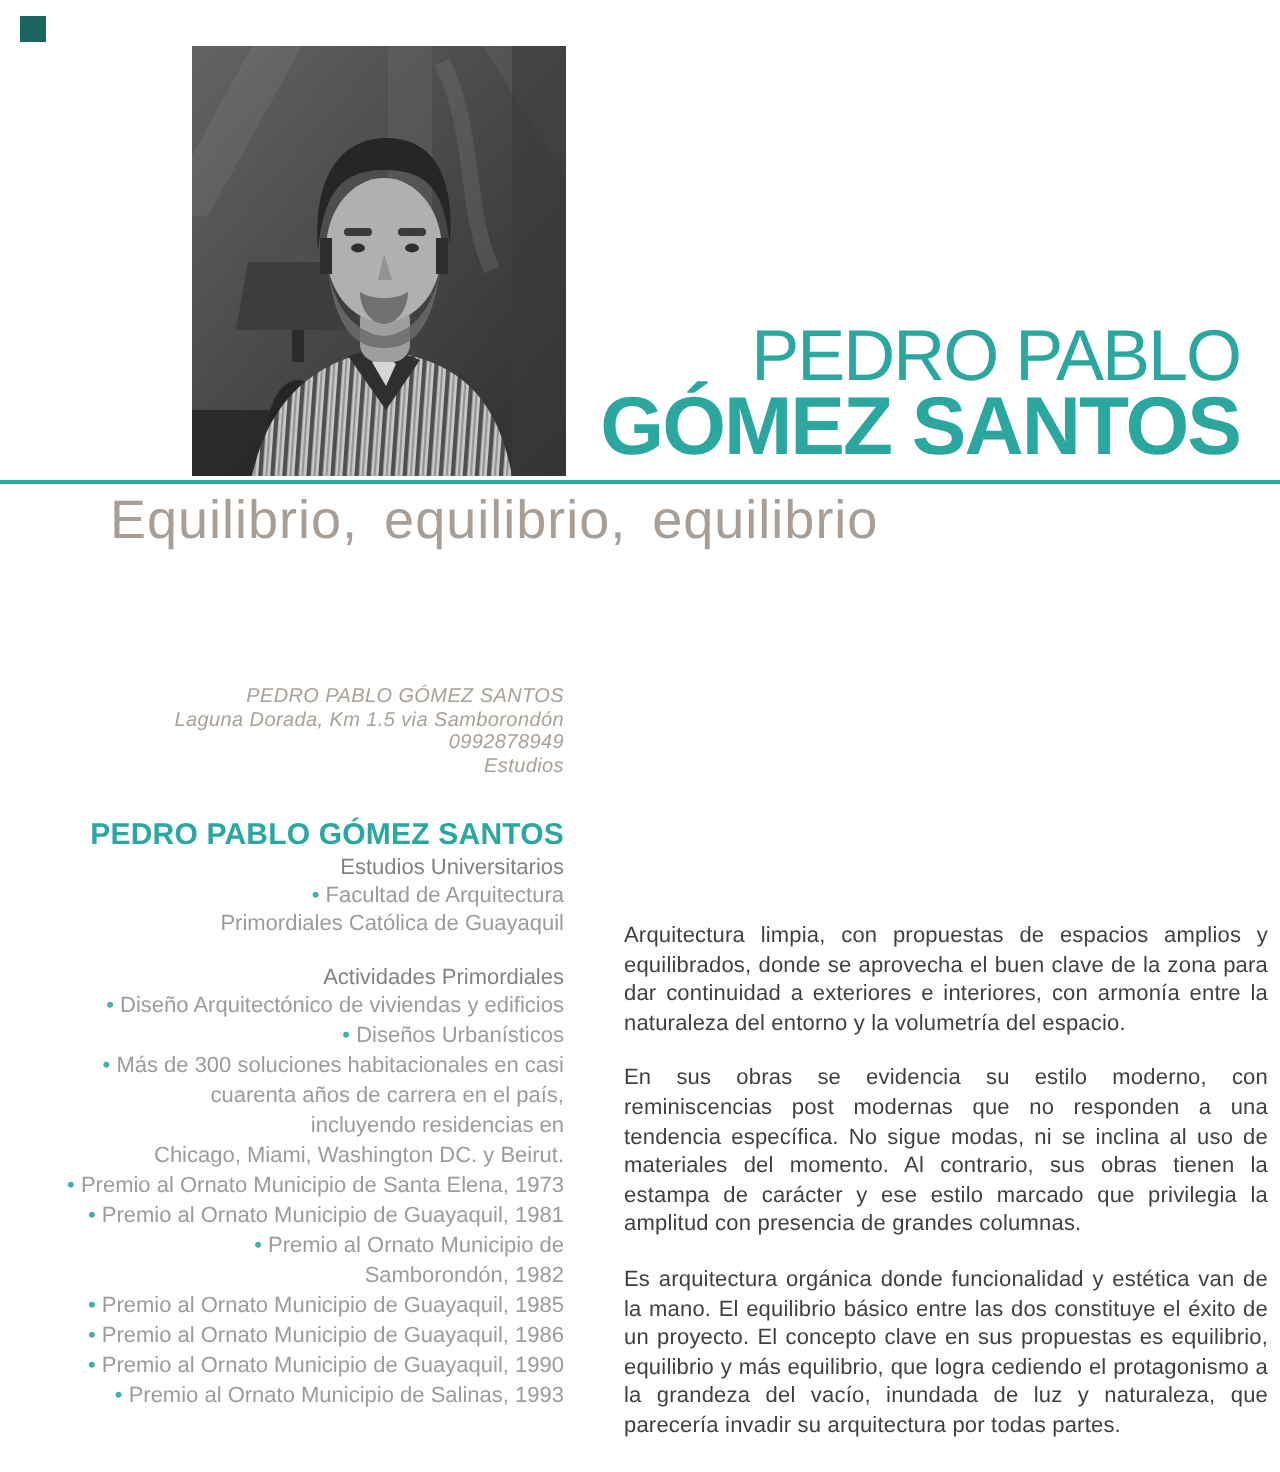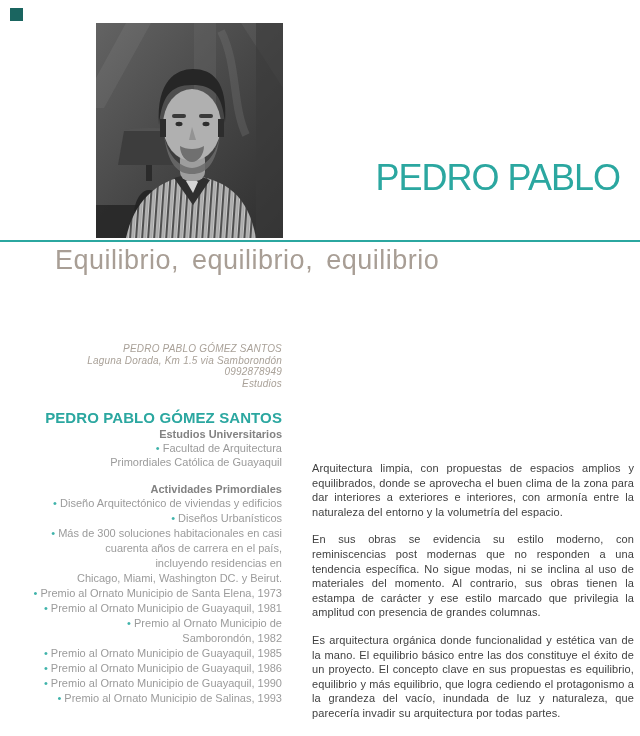--- a/index.html
+++ b/index.html
@@ -11,21 +11,21 @@
   .corner-square{position:absolute;left:10px;top:8px;width:13px;height:13px;background:#1A6560;}
   .photo{position:absolute;left:96px;top:23px;width:187px;height:215px;display:block;}
   .name-block{position:absolute;right:20px;top:160px;text-align:right;color:#2BA7A0;letter-spacing:-1px;}
   .name-first{font-size:36px;font-weight:400;line-height:35px;white-space:nowrap;}
   .name-last{font-size:41px;font-weight:700;line-height:37px;white-space:nowrap;}
   .rule{position:absolute;left:0;top:240px;width:640px;height:2px;background:#2BA7A0;}
   .tagline{position:absolute;left:32px;top:245px;font-size:27px;font-weight:400;color:#A89E95;word-spacing:5px;letter-spacing:0.5px;white-space:nowrap;margin-left:23px;}
   .contact{position:absolute;left:20px;top:343px;width:262px;text-align:right;font-style:italic;font-size:10px;line-height:11.6px;color:#A9A198;letter-spacing:0.2px;}
   .left-col{position:absolute;left:20px;top:409px;width:262px;text-align:right;}
   .profile-name{color:#2BA7A0;font-size:15px;font-weight:bold;line-height:18px;letter-spacing:0.1px;}
-  .sec-title{color:#828282;font-weight:bold;font-size:11px;line-height:14px;}
+  .sec-title{color:#828282;font-weight:normal;font-size:11px;line-height:14px;}
   .edu-list div{font-size:11px;line-height:14px;color:#9B9B9B;}
   .left-gap{height:13px;}
   .act-list div{font-size:11px;line-height:15px;color:#9B9B9B;text-align:right;}
   .bullet{color:#3FB3AA;}
   .article{position:absolute;left:312px;top:461px;width:322px;}
   .article p{margin:0 0 13px 0;font-size:11px;line-height:14.6px;color:#3F3F3F;text-align:justify;letter-spacing:0.1px;}
 </style>
 </head>
 <body>
 
@@ -69,20 +69,21 @@
     <rect x="103" y="91" width="14" height="4" rx="2" fill="#3a3a3a"></rect>
     <ellipse cx="83" cy="101" rx="3.5" ry="2.2" fill="#2e2e2e"></ellipse>
     <ellipse cx="110" cy="101" rx="3.5" ry="2.2" fill="#2e2e2e"></ellipse>
     <path d="M96,104 L93,117 L100,117 Z" fill="#939393"></path>
     <path d="M68,112 C72,134 84,144 96,145 C108,144 120,134 124,112 C120,142 110,151 96,151 C82,151 72,142 68,112 Z" fill="#6b6b6b" opacity="0.85"></path>
     <path d="M84,123 C90,127 102,127 108,123 C108,132 102,139 96,139 C90,139 84,132 84,123 Z" fill="#707070"></path>
   </svg>
 
   <div class="name-block">
     <div class="name-first">PEDRO PABLO</div>
+    <div class="name-last">GÓMEZ SANTOS</div>
   </div>
 
   <div class="rule"></div>
 
   <div class="tagline">Equilibrio, equilibrio, equilibrio</div>
 
   <div class="contact">
       <div>PEDRO PABLO GÓMEZ SANTOS</div>
       <div>Laguna Dorada, Km 1.5 via Samborondón</div>
       <div>0992878949</div>
@@ -110,18 +111,18 @@
         <div><span class="bullet">• </span>Premio al Ornato Municipio de</div>
         <div>Samborondón, 1982</div>
         <div><span class="bullet">• </span>Premio al Ornato Municipio de Guayaquil, 1985</div>
         <div><span class="bullet">• </span>Premio al Ornato Municipio de Guayaquil, 1986</div>
         <div><span class="bullet">• </span>Premio al Ornato Municipio de Guayaquil, 1990</div>
         <div><span class="bullet">• </span>Premio al Ornato Municipio de Salinas, 1993</div>
       </div>
   </div>
 
   <div class="article">
-      <p>Arquitectura limpia, con propuestas de espacios amplios y equilibrados, donde se aprovecha el buen clima de la zona para dar interiores a exteriores e interiores, con armonía entre la naturaleza del entorno y la volumetría del espacio.</p>
+      <p>Arquitectura limpia, con propuestas de espacios amplios y equilibrados, donde se aprovecha el buen clave de la zona para dar continuidad a exteriores e interiores, con armonía entre la naturaleza del entorno y la volumetría del espacio.</p>
       <p>En sus obras se evidencia su estilo moderno, con reminiscencias post modernas que no responden a una tendencia específica. No sigue modas, ni se inclina al uso de materiales del momento. Al contrario, sus obras tienen la estampa de carácter y ese estilo marcado que privilegia la amplitud con presencia de grandes columnas.</p>
       <p>Es arquitectura orgánica donde funcionalidad y estética van de la mano. El equilibrio básico entre las dos constituye el éxito de un proyecto. El concepto clave en sus propuestas es equilibrio, equilibrio y más equilibrio, que logra cediendo el protagonismo a la grandeza del vacío, inundada de luz y naturaleza, que parecería invadir su arquitectura por todas partes.</p>
     </div>
 
 </div>
 
 </body></html>

